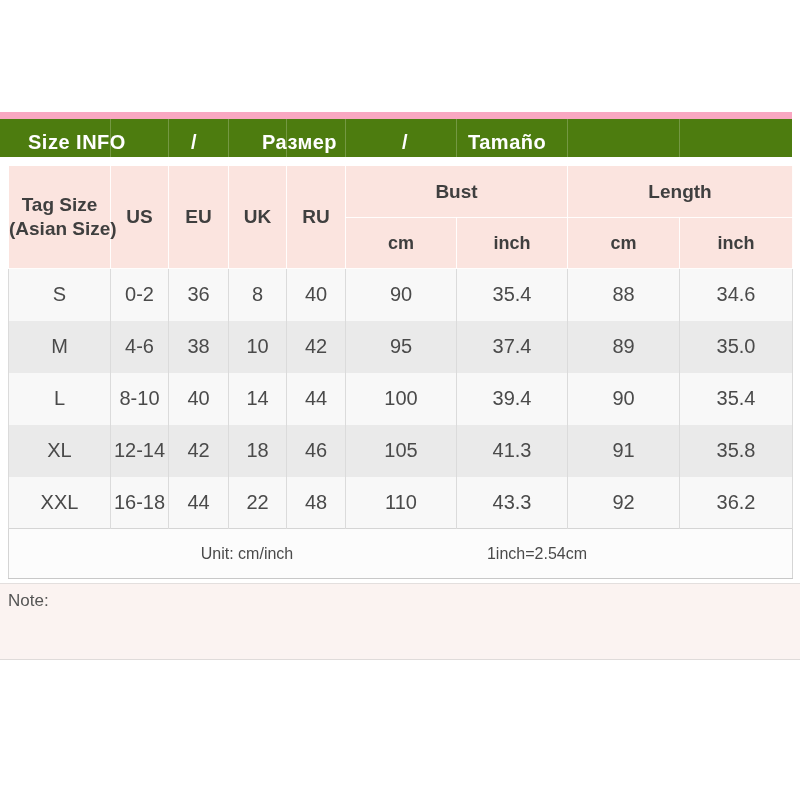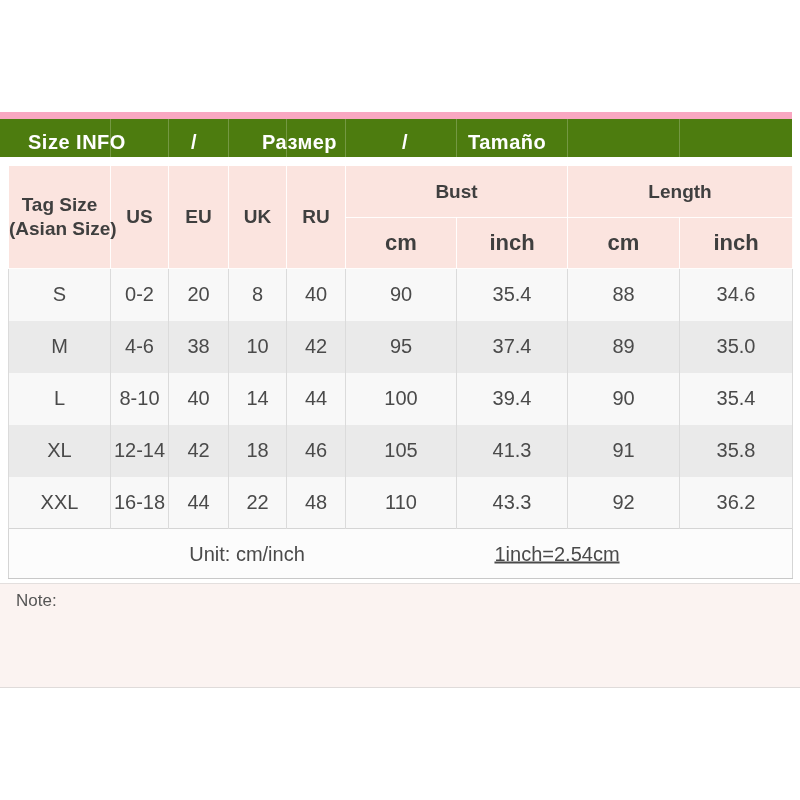--- a/index.html
+++ b/index.html
@@ -12,37 +12,37 @@
   .banner-divider{position:absolute;top:7px;bottom:0;width:1px;background:rgba(255,255,255,.22);}
   .banner-seg{position:absolute;top:30px;transform:translateY(-50%);color:#ffffff;
               font-size:20px;font-weight:700;letter-spacing:.5px;white-space:nowrap;}
 
   
   .size-table{position:absolute;left:8px;top:165px;width:784px;border-collapse:collapse;table-layout:fixed;}
   .size-table th,.size-table td{box-sizing:border-box;text-align:center;vertical-align:middle;padding:0;}
   .size-table thead th{background:#FBE4DF;color:#3F3F3F;font-size:19px;font-weight:700;
                        border:1px solid rgba(255,255,255,.9);}
   .size-table thead tr.group-row th{height:52px;}
-  .size-table thead tr.unit-head-row th{height:51px;font-size:22px;}
+  .size-table thead tr.unit-head-row th{height:51px;font-size:18px;}
   th.tag-head{font-size:18px;white-space:nowrap;line-height:24px;}
   .size-table tbody td{height:52px;font-size:20px;color:#4A4A4A;
                        border-left:1px solid #DBDBDB;border-right:1px solid #DBDBDB;}
   tr.row-light td{background:#F8F8F8;}
   tr.row-shade td{background:#EAEAEA;}
   tr.unit-row td{height:50px;background:#FCFCFC;position:relative;
                  border:1px solid #D5D5D5;border-bottom-color:#C8C8C8;}
   .unit-left,.unit-right{position:absolute;top:50%;transform:translate(-50%,-50%);
-                 font-size:20px;color:#4A4A4A;white-space:nowrap;}
+                 font-size:16px;color:#4A4A4A;white-space:nowrap;}
   .unit-left{left:238px;}
-  .unit-right{left:548px;text-decoration:underline;}
+  .unit-right{left:528px;}
 
   
-  .note{position:absolute;left:0;top:583px;width:800px;height:105px;box-sizing:border-box;
+  .note{position:absolute;left:0;top:583px;width:800px;height:77px;box-sizing:border-box;
         background:#FBF3F1;border-top:1px solid #E3DFDE;border-bottom:1px solid #DFDBDA;
-        padding:4px 8px 0 16px;color:#555555;font-size:17px;line-height:25px;}
+        padding:4px 8px 0 8px;color:#555555;font-size:17px;line-height:25px;}
   .note div{white-space:nowrap;}
 </style>
 </head>
 <body>
 
 <div class="stage">
 
   <div class="banner">
     <div class="banner-strip"></div>
     <div class="banner-divider" style="left:110px"></div>
@@ -89,21 +89,21 @@
         <th>cm</th>
         <th>inch</th>
         <th>cm</th>
         <th>inch</th>
       </tr>
     </thead>
     <tbody>
       <tr class="row-light">
         <td>S</td>
         <td>0-2</td>
-        <td>20</td>
+        <td>36</td>
         <td>8</td>
         <td>40</td>
         <td>90</td>
         <td>35.4</td>
         <td>88</td>
         <td>34.6</td>
       </tr>
       <tr class="row-shade">
         <td>M</td>
         <td>4-6</td>

